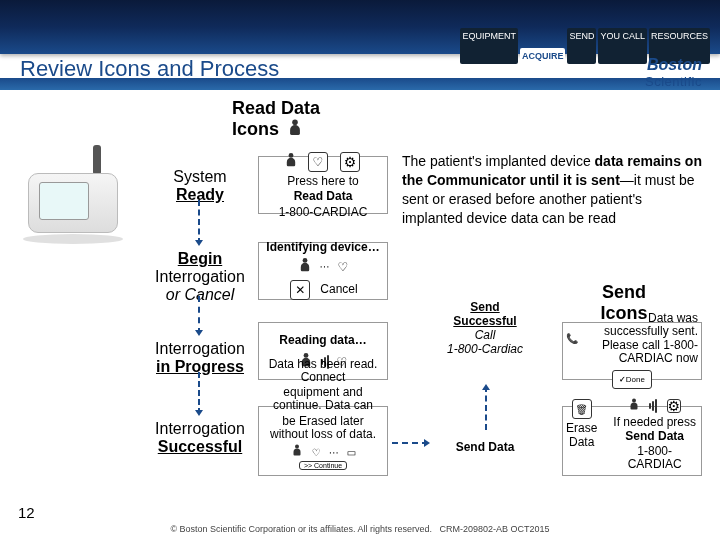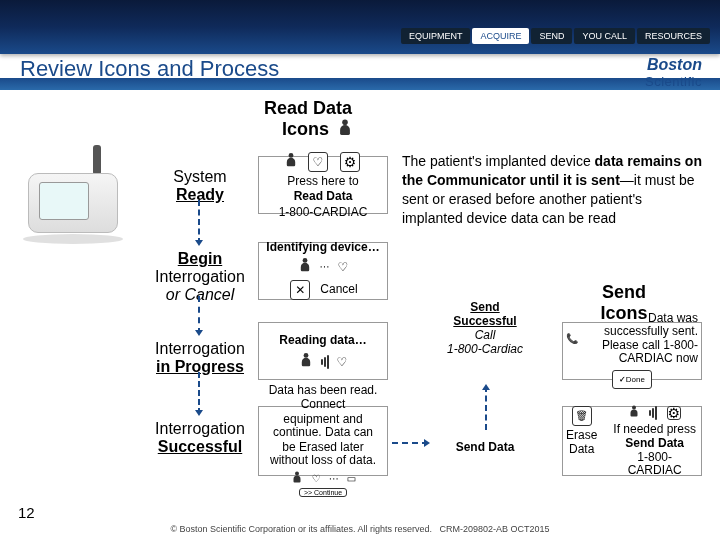--- a/index.html
+++ b/index.html
@@ -1,36 +1,36 @@
 <!DOCTYPE html>
 <html><head>
 <meta charset="utf-8">
 <style>
   * { box-sizing: border-box; margin: 0; padding: 0; }
   body { width: 720px; height: 540px; font-family: Arial, sans-serif; background: #fff; position: relative; overflow: hidden; }
   .topbar { position: absolute; top: 0; left: 0; right: 0; height: 54px; background: linear-gradient(#0a1a3a 0%, #0f2a5a 50%, #1a4a8a 100%); box-shadow: 0 2px 4px rgba(0,0,0,.3); }
   .nav { position: absolute; top: 28px; right: 10px; display: flex; gap: 2px; font-size: 9px; color: #fff; }
-  .nav-item { padding: 3px 8px; background: #123; border-radius: 2px; position: relative; }
-  .nav-item.active { background: #fff; color: #1a4a8a; font-weight: normal; }
+  .nav-item { padding: 3px 2px; background: #123; border-radius: 2px; position: relative; }
+  .nav-item.active { background: #fff; color: #1a4a8a; font-weight: bold; margin-top: 20px; }
   .title { position: absolute; top: 56px; left: 20px; font-size: 22px; color: #1a4a8a; }
   .blueband { position: absolute; top: 78px; left: 0; right: 0; height: 12px; background: linear-gradient(#1a4a8a, #2a6aaa); }
   .logo { position: absolute; top: 56px; right: 18px; text-align: right; color: #1a4a8a; }
   .logo .l1 { font-style: italic; font-size: 16px; font-weight: bold; }
   .logo .l2 { font-size: 13px; letter-spacing: .5px; }
-  .heading-read { position: absolute; top: 98px; left: 232px; font-size: 18px; font-weight: bold; text-align: right; width: 120px; }
+  .heading-read { position: absolute; top: 98px; left: 232px; font-size: 18px; font-weight: bold; text-align: left; width: 120px; }
   .device-img { position: absolute; top: 165px; left: 18px; width: 120px; height: 85px; }
   .device-body { position: absolute; top: 8px; left: 10px; width: 90px; height: 60px; background: linear-gradient(#f5f5f5,#ddd); border-radius: 10px; border: 1px solid #bbb; }
   .device-screen { position: absolute; top: 8px; left: 10px; width: 50px; height: 38px; background: #e8f8f8; border: 1px solid #999; border-radius: 3px; }
   .device-antenna { position: absolute; top: -20px; left: 75px; width: 8px; height: 30px; background: #555; border-radius: 3px; }
   .device-base { position: absolute; bottom: 6px; left: 5px; width: 100px; height: 10px; background: #ccc; border-radius: 50%; opacity: .6; }
   .step { position: absolute; font-size: 16px; text-align: center; width: 120px; }
   .step .em { font-weight: bold; text-decoration: underline; }
   .screen-box { position: absolute; width: 130px; border: 1px solid #999; background: #fff; font-size: 8px; text-align: center; display: flex; flex-direction: column; justify-content: center; align-items: center; padding: 3px; }
   .screen-box.sm { height: 58px; }
-  .screen-box.lg { height: 70px; }
+  .screen-box.lg { height: 70px; justify-content: flex-end; }
   .mini-icon { display: inline-flex; align-items: center; justify-content: center; width: 20px; height: 20px; border: 1px solid #333; border-radius: 3px; font-size: 12px; margin: 2px; background: #fff; }
   .screen-text { font-size: 12px; margin: 1px 0; line-height: 1.1; }
   .screen-row { display: flex; gap: 8px; align-items: center; justify-content: center; }
   .arrow-v { position: absolute; width: 0; border-left: 2px dashed #1a4a8a; }
   .arrow-v::after { content: ''; position: absolute; left: -5px; border: 4px solid transparent; }
   .arrow-v.down::after { bottom: -6px; border-top: 6px solid #1a4a8a; }
   .arrow-v.up::after { top: -6px; border-bottom: 6px solid #1a4a8a; }
   .arrow-h { position: absolute; height: 0; border-top: 2px dashed #1a4a8a; }
   .arrow-h::after { content: ''; position: absolute; top: -5px; right: -6px; border: 4px solid transparent; border-left: 6px solid #1a4a8a; }
   .explain { position: absolute; top: 152px; left: 402px; width: 300px; font-size: 14px; line-height: 1.35; }

